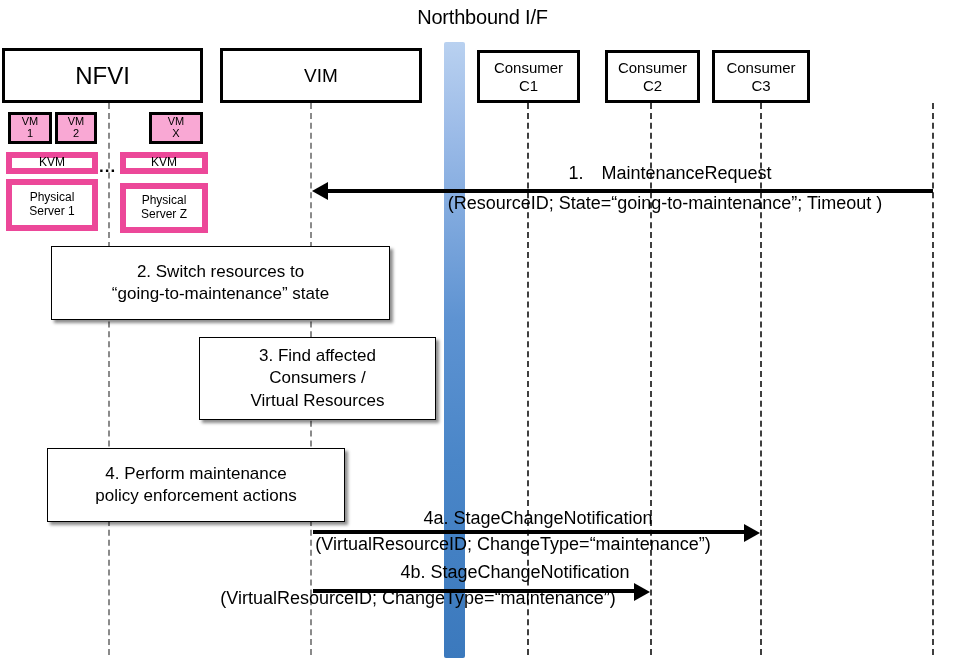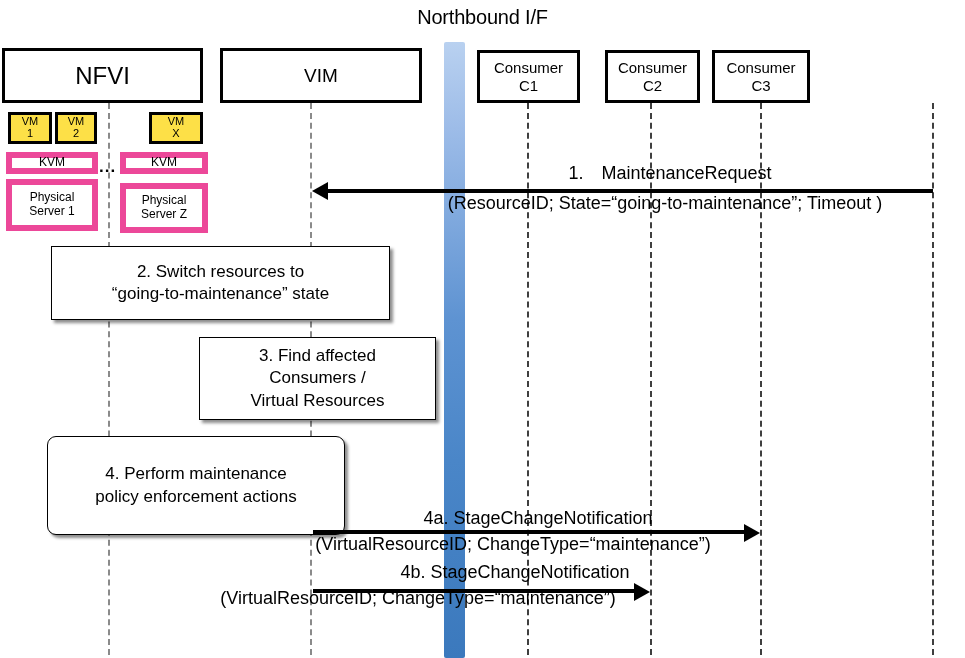--- a/index.html
+++ b/index.html
@@ -68,21 +68,21 @@
     position: absolute;
     z-index: 4;
     border-radius: 2px;
   }
 
   
   .vm-box {
     position: absolute;
     box-sizing: border-box;
     border: 3px solid #000000;
-    background: #fde047;
+    background: #f9a8d4;
     display: flex;
     align-items: center;
     justify-content: center;
     text-align: center;
     font-size: 11px;
     line-height: 1.05;
     white-space: pre-line;
     z-index: 5;
   }
   .blue-box {
@@ -225,21 +225,21 @@
   <div class="msg-label" style="left:400px; top:163px; width:540px;">1. MaintenanceRequest</div>
   <div class="msg-label" style="left:390px; top:193px; width:550px;">(ResourceID; State=“going-to-maintenance”; Timeout )</div>
 
   <div class="note-box" style="left:51px; top:246px; width:339px; height:74px;">2. Switch resources to
 “going-to-maintenance” state</div>
 
   <div class="note-box" style="left:199px; top:337px; width:237px; height:83px;">3. Find affected
 Consumers /
 Virtual Resources</div>
 
-  <div class="note-box" style="left:47px; top:436px; width:298px; height:99px;border-radius:9px;">4. Perform maintenance
+  <div class="note-box" style="left:47px; top:448px; width:298px; height:74px;">4. Perform maintenance
 policy enforcement actions</div>
 
   <div class="msg-arrow" style="left:313px; top:530px; width:432px;"></div>
   <div class="arrow-head right" style="left:744px; top:524px;"></div>
   <div class="msg-label" style="left:313px; top:508px; width:450px;">4a. StageChangeNotification</div>
   <div class="msg-label" style="left:258px; top:534px; width:510px;">(VirtualResourceID; ChangeType=“maintenance”)</div>
 
   <div class="msg-arrow" style="left:313px; top:589px; width:322px;"></div>
   <div class="arrow-head right" style="left:634px; top:583px;"></div>
   <div class="msg-label" style="left:290px; top:562px; width:450px;">4b. StageChangeNotification</div>

